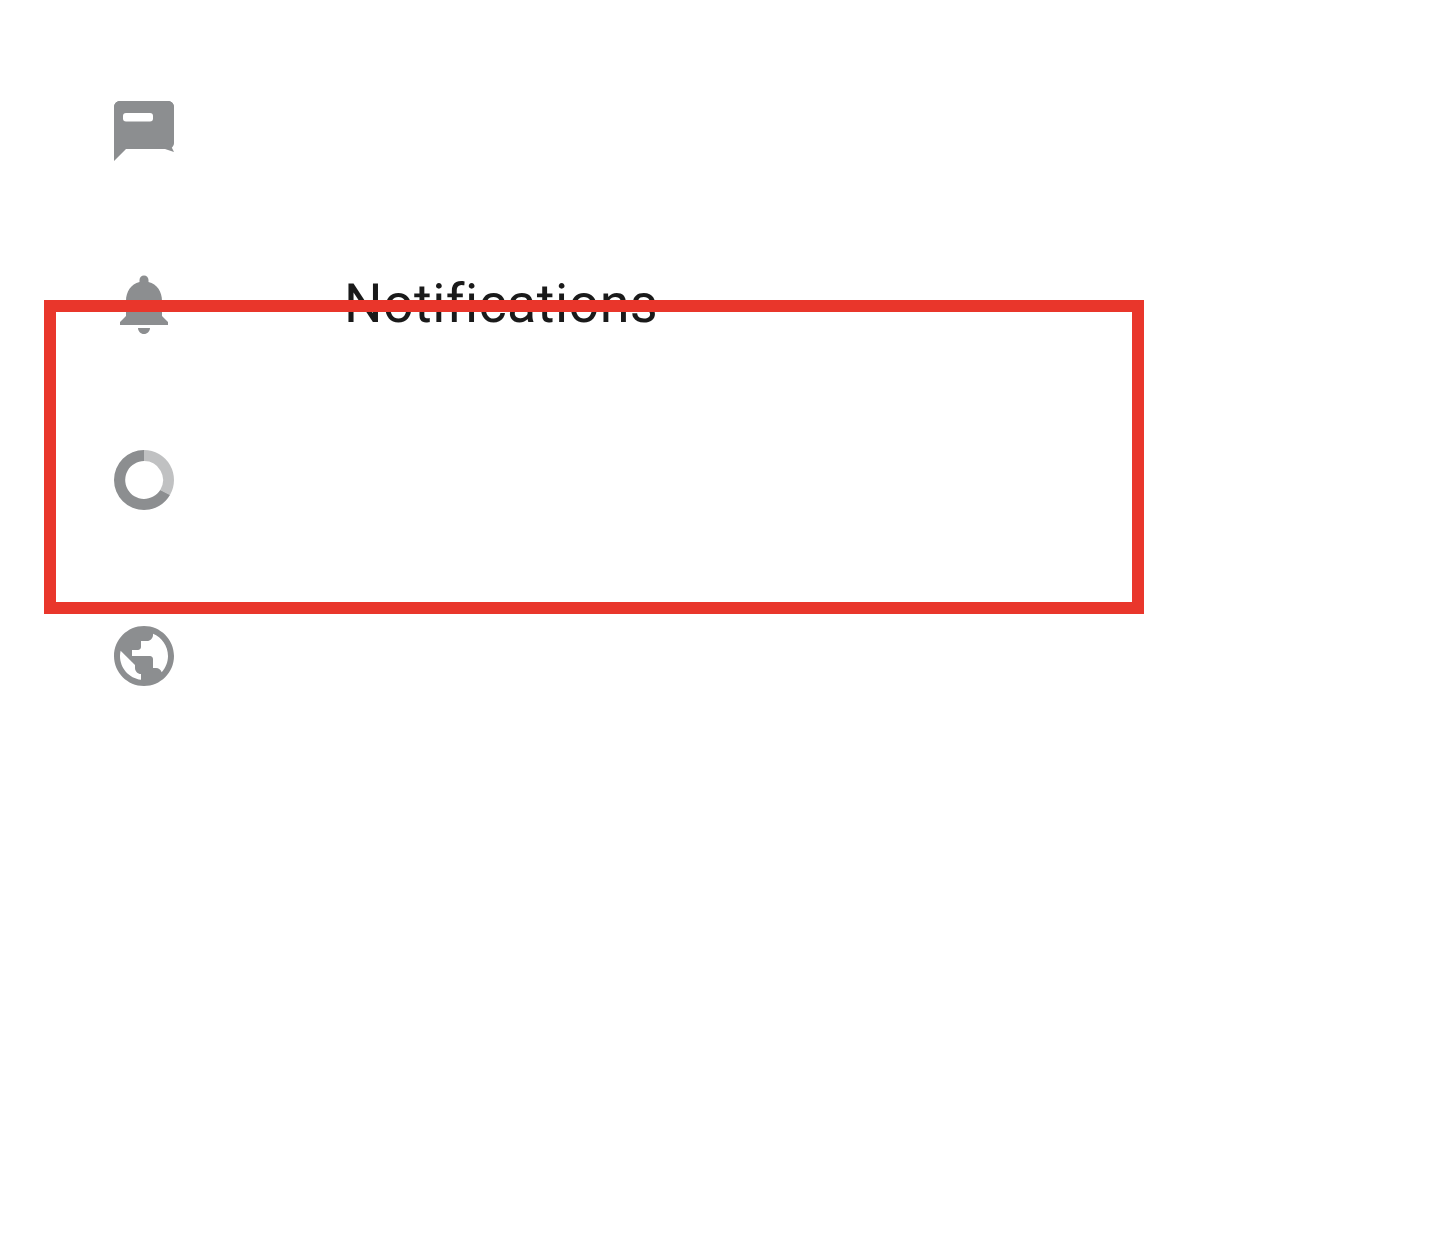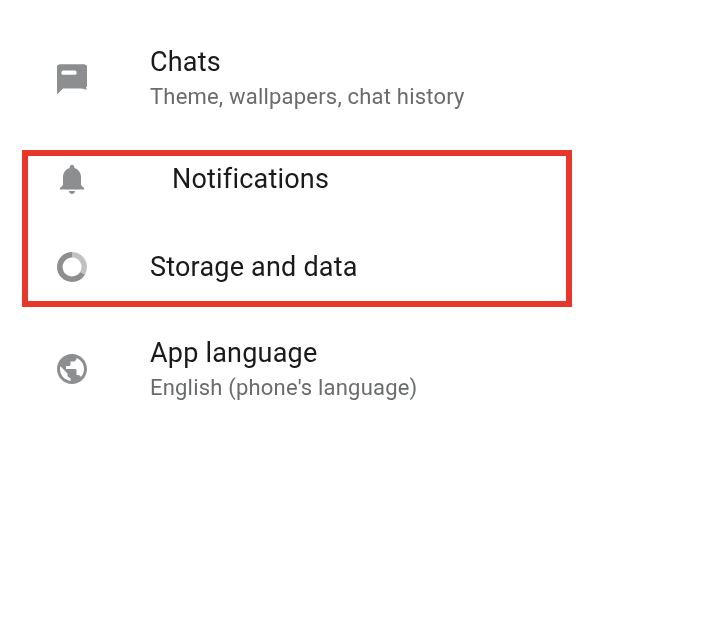--- a/index.html
+++ b/index.html
@@ -75,24 +75,20 @@
   <div class="settings-item">
     <div class="icon-wrap">
       <svg viewBox="0 0 24 24">
         <path d="M20 2H4c-1.1 0-2 .9-2 2v18l4-4h14c1.1 0 2-.9 2-2V4c0-1.1-.9-2-2-2zM6 9h8v2H6V9zm10-3H6v2h10V6z" transform="translate(0,1)"></path>
         <path d="M4 4h16c1.1 0 2 .9 2 2v12c0 1.1-.9 2-2 2H8l-4 4V6c0-1.1.9-2 2-2z" opacity="0"></path>
         <rect x="2" y="3" width="20" height="15" rx="2" ry="2"></rect>
         <rect x="5" y="7" width="10" height="2.8" rx="1" fill="#ffffff"></rect>
         <path d="M20 16 L22 20 L16 18 Z" fill="#8c8e90"></path>
       </svg>
     </div>
-    <div class="text-wrap">
-      <div class="item-title">Chats</div>
-      <div class="item-subtitle">Theme, wallpapers, chat history</div>
-    </div>
   </div>
 
   <div class="settings-item highlighted" style="padding-left:0;">
     <div class="icon-wrap" style="padding-left:32px;">
       <svg viewBox="0 0 24 24">
         <path d="M12 22c1.1 0 2-.9 2-2h-4c0 1.1.9 2 2 2zm6-6v-5c0-3.07-1.63-5.64-4.5-6.32V4c0-.83-.67-1.5-1.5-1.5s-1.5.67-1.5 1.5v.68C7.64 5.36 6 7.92 6 11v5l-2 2v1h16v-1l-2-2z"></path>
       </svg>
     </div>
     <div class="text-wrap">
       <div class="item-title">Notifications</div>
@@ -102,29 +98,24 @@
   <div class="highlight-box"></div>
 
   <div class="settings-item">
     <div class="icon-wrap">
       <svg viewBox="0 0 24 24">
         <path d="M12 2a10 10 0 0 0 0 20 10 10 0 0 0 8.66-5 L17.4 15.3 A6.3 6.3 0 1 1 12 5.7 V2z"></path>
         <path d="M12 2v3.7a6.3 6.3 0 0 1 5.4 9.6l3.26 1.7A10 10 0 0 0 12 2z" opacity="0.55"></path>
       </svg>
     </div>
     <div class="text-wrap">
-      <div class="item-title">Storage and data</div>
     </div>
   </div>
 
   <div class="settings-item">
     <div class="icon-wrap">
       <svg viewBox="0 0 24 24">
         <path d="M12 2C6.48 2 2 6.48 2 12s4.48 10 10 10 10-4.48 10-10S17.52 2 12 2zm-1 17.93c-3.95-.49-7-3.85-7-7.93 0-.62.08-1.21.21-1.79L9 15v1c0 1.1.9 2 2 2v1.93zm6.9-2.54c-.26-.81-1-1.39-1.9-1.39h-1v-3c0-.55-.45-1-1-1H8v-2h2c.55 0 1-.45 1-1V7h2c1.1 0 2-.9 2-2v-.41c2.93 1.19 5 4.06 5 7.41 0 2.08-.8 3.97-2.1 5.39z"></path>
       </svg>
     </div>
-    <div class="text-wrap">
-      <div class="item-title">App language</div>
-      <div class="item-subtitle">English (phone's language)</div>
-    </div>
   </div>
 
 </div>
 
 </body></html>

